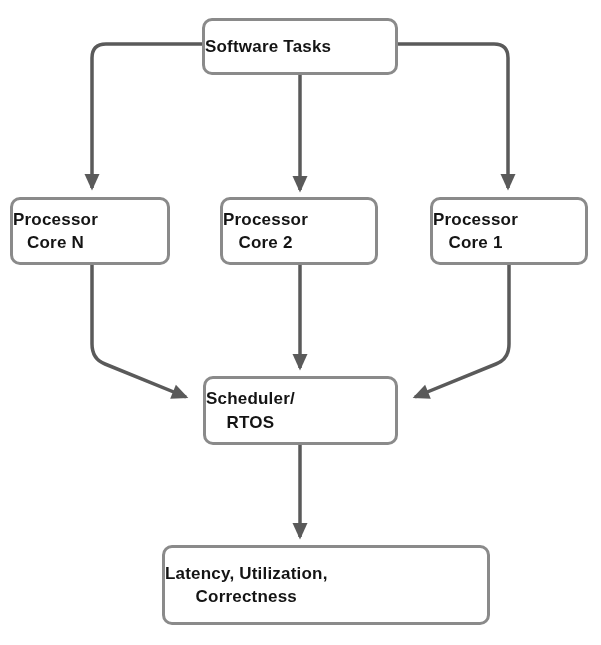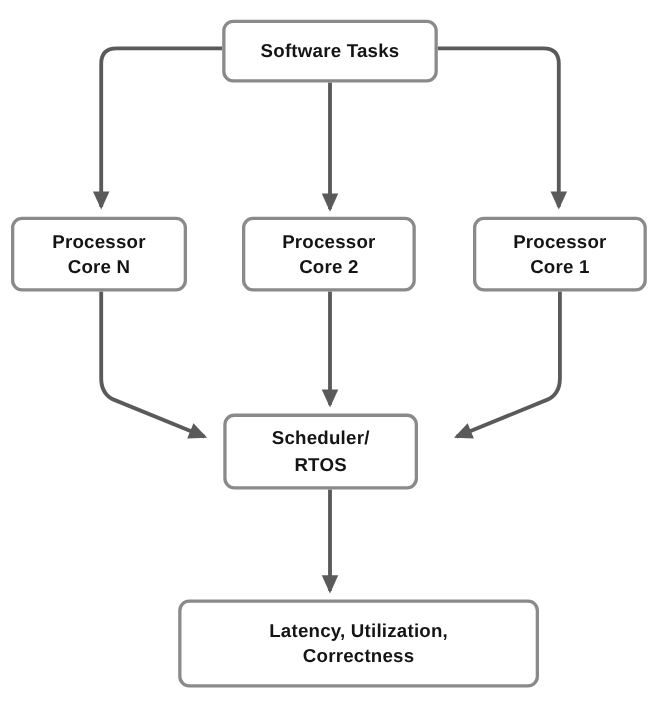--- a/index.html
+++ b/index.html
@@ -29,36 +29,36 @@
     fill: var(--arrow, #5a5a5a);
   }
   .node {
     position: absolute;
     box-sizing: border-box;
     background: var(--box-fill, #ffffff);
     border: 3px solid var(--box-border, #8a8a8a);
     border-radius: 10px;
     display: flex;
     align-items: center;
-    justify-content: center;
+    justify-content: flex-start;
     text-align: center;
     font-size: 17px;
     font-weight: 600;
     letter-spacing: 0.2px;
     line-height: 1.38;
     color: var(--text, #141414);
   }
   .node .label {
     white-space: pre-line;
   }
   .n-tasks   { left: 202px; top: 18px;  width: 196px; height: 57px; }
   .n-coren   { left: 10px;  top: 197px; width: 160px; height: 68px; }
   .n-core2   { left: 220px; top: 197px; width: 158px; height: 68px; }
   .n-core1   { left: 430px; top: 197px; width: 158px; height: 68px; }
-  .n-sched   { left: 203px; top: 376px; width: 177px; height: 69px; }
+  .n-sched   { left: 203px; top: 376px; width: 195px; height: 69px; }
   .n-metrics { left: 162px; top: 545px; width: 328px; height: 80px; }
 </style>
 </head>
 <body>
 
 <div class="stage">
 
   <svg class="edges" width="601" height="645" viewBox="0 0 601 645">
     <defs>
       <marker id="ah" viewBox="0 0 20 20" refX="16" refY="10" markerWidth="20" markerHeight="20" markerUnits="userSpaceOnUse" orient="auto">

